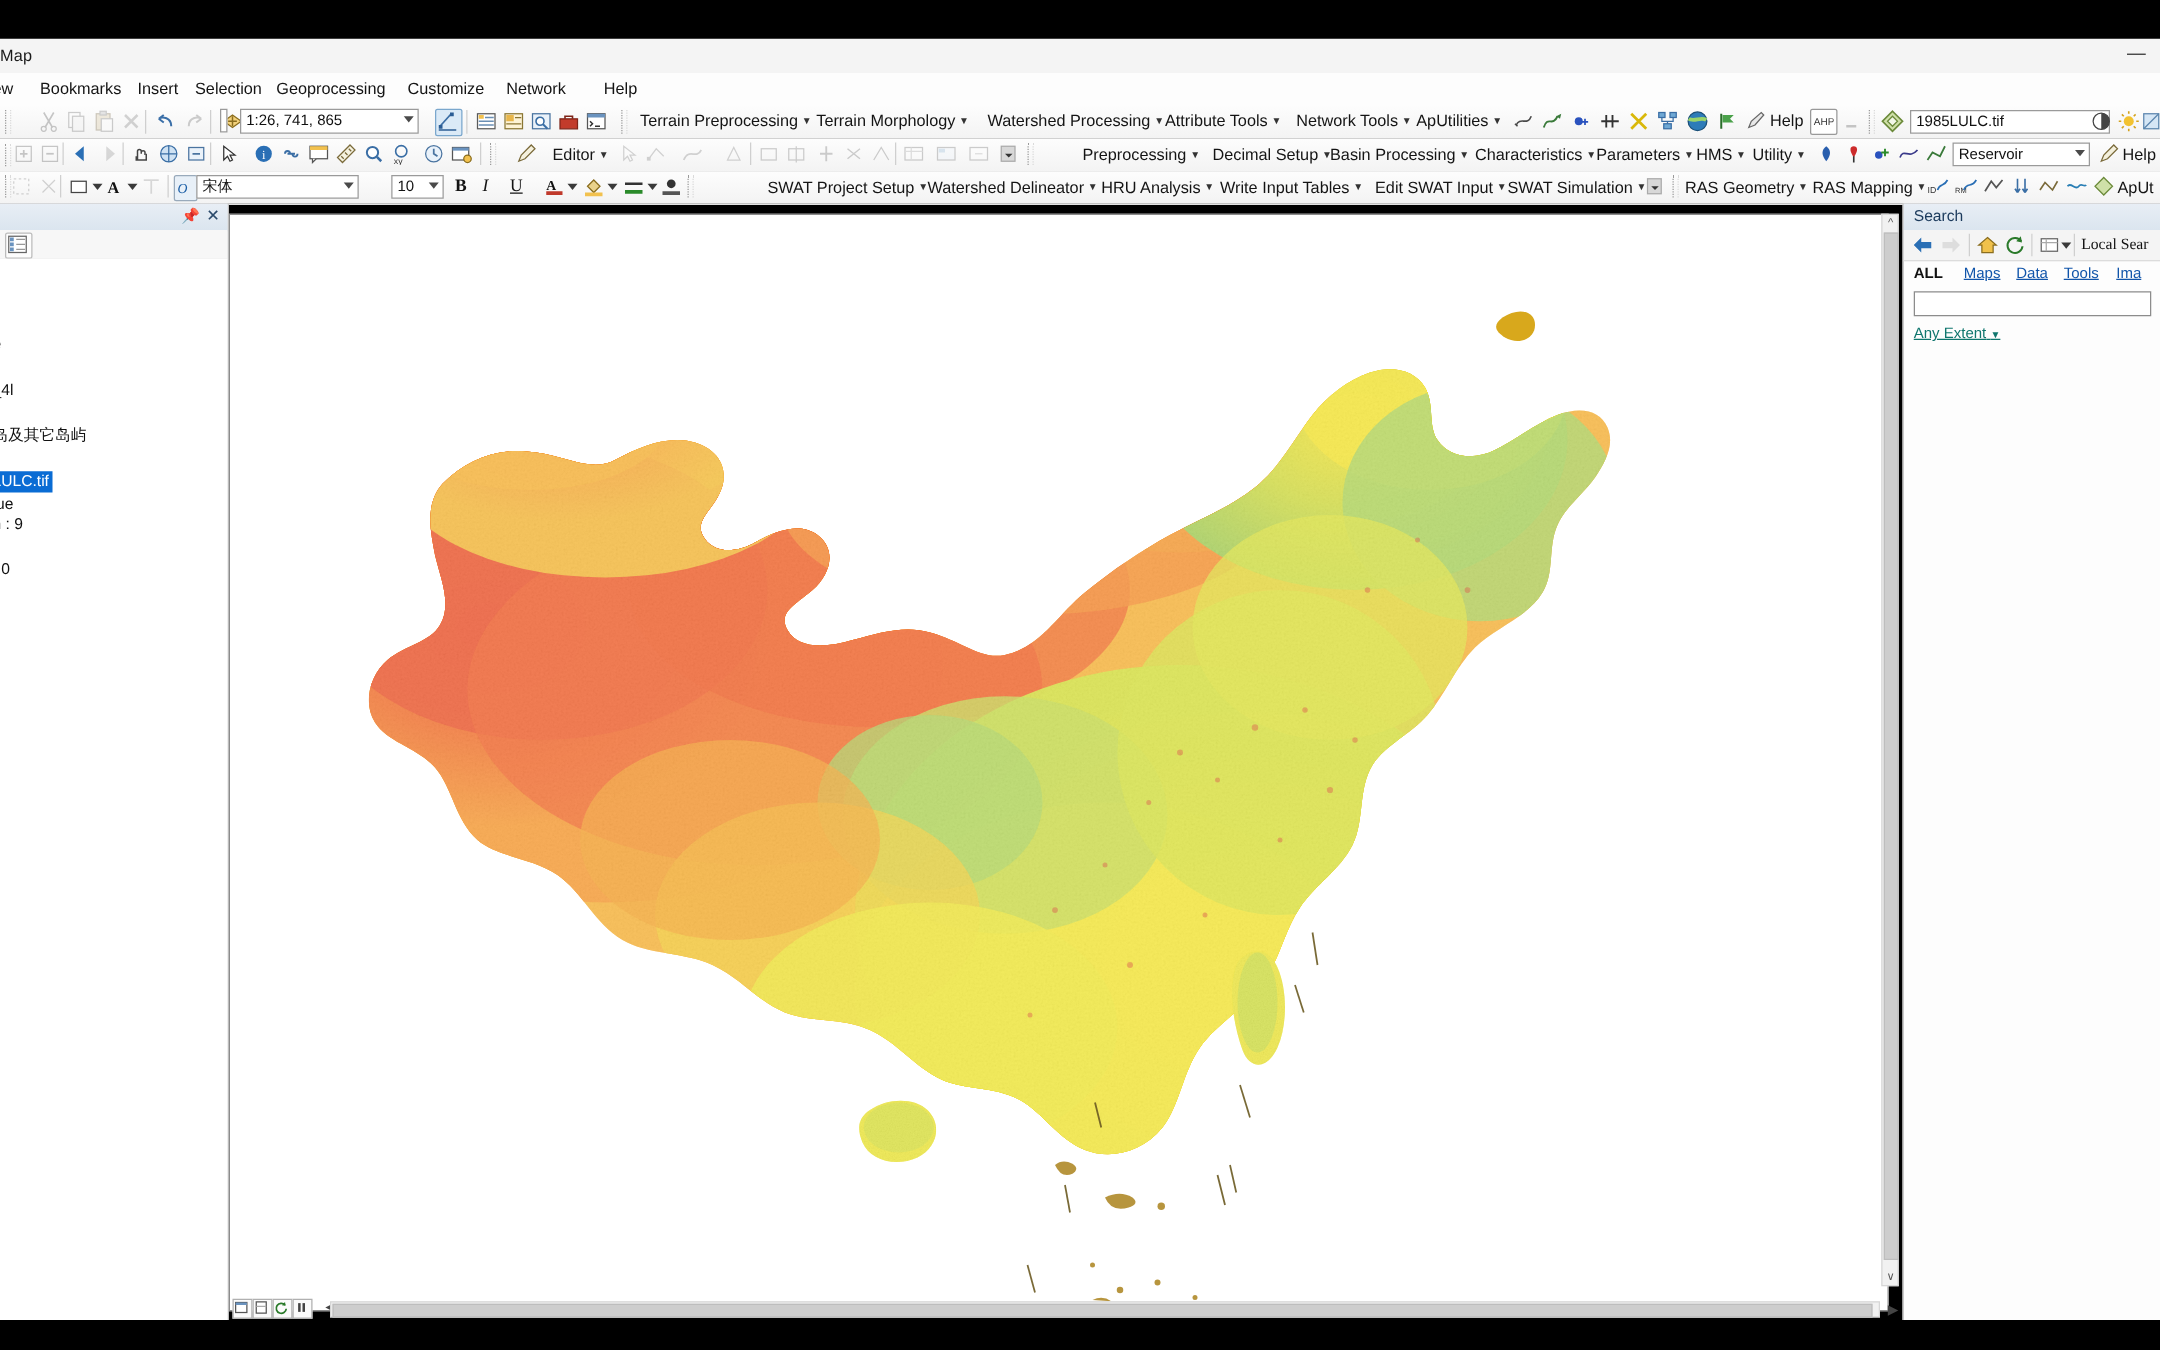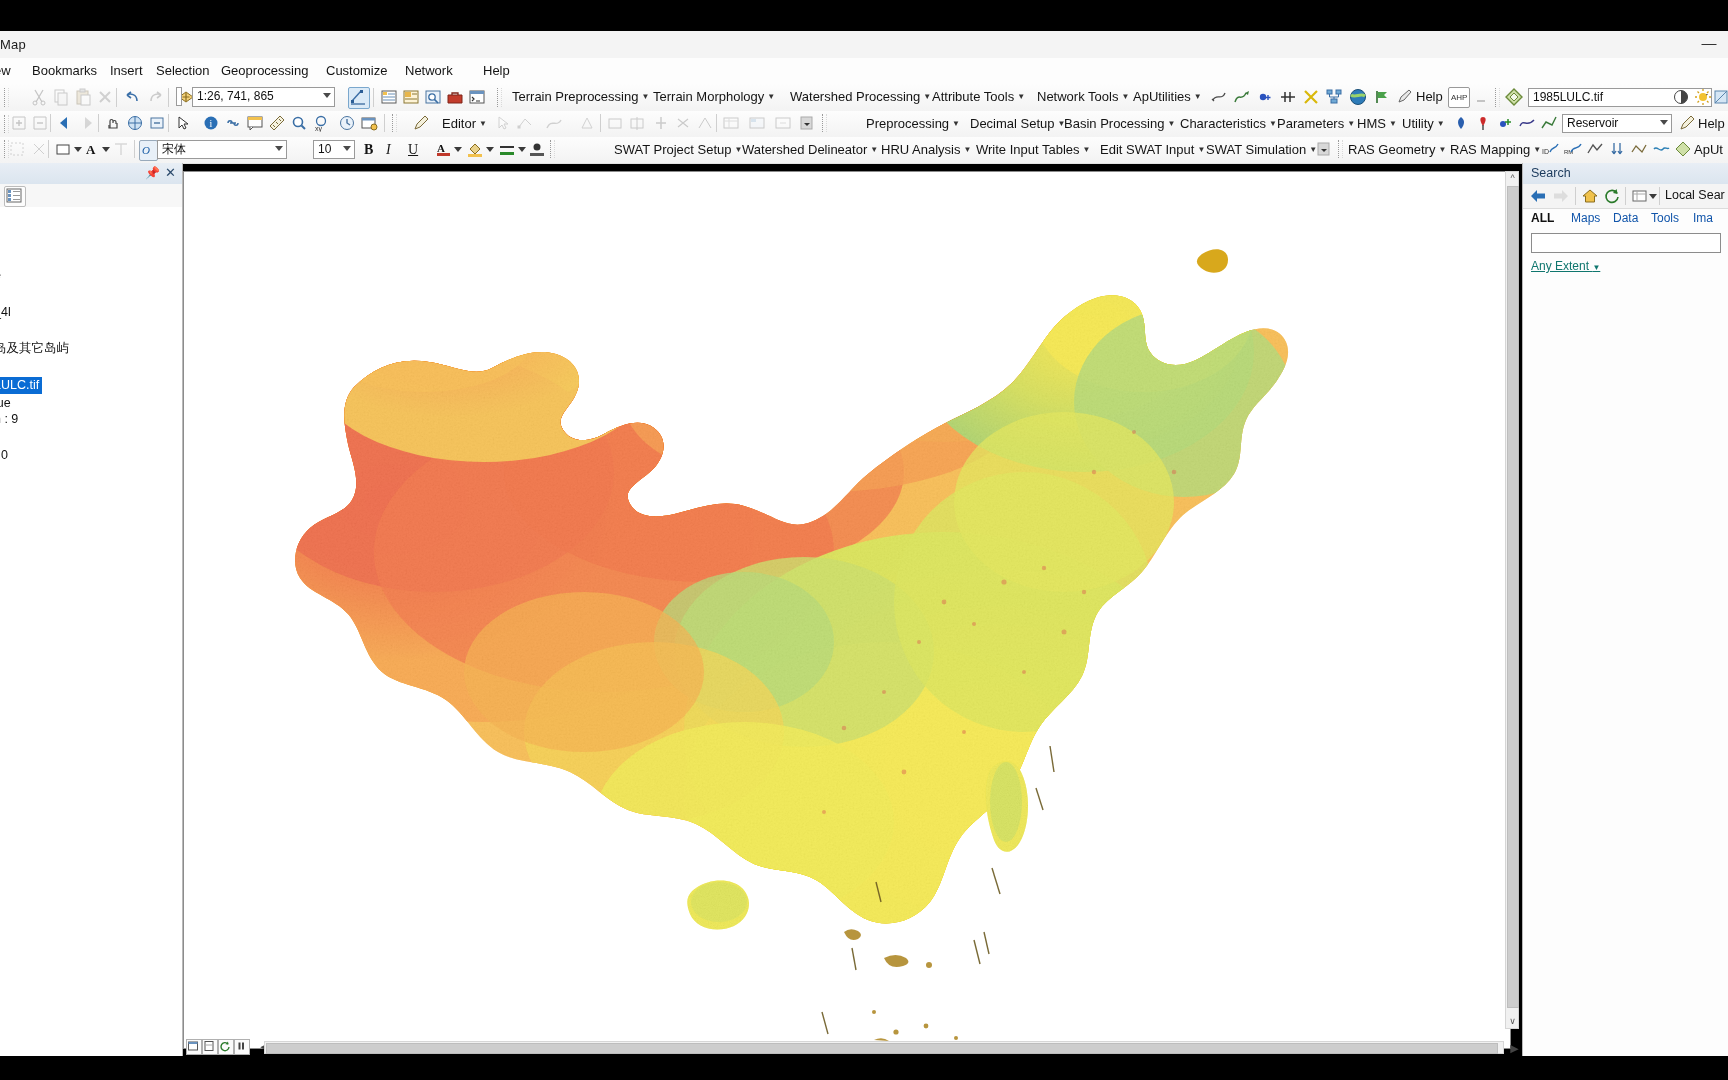--- a/index.html
+++ b/index.html
@@ -177,21 +177,21 @@
     position: absolute; left: 0; top: 21px; width: 206px; height: 24px;
     background: #f4f4f4; border-bottom: 1px solid #dcdcdc;
   }
   .sp-tabs {
     position: absolute; left: 0; top: 45px; width: 206px; height: 22px;
   }
   .sp-tab {
     position: absolute; top: 3px; font-size: 12px; white-space: nowrap;
   }
   .sp-tab.active { font-weight: bold; color: #111; }
-  .sp-tab.link { color: #1155aa; }
+  .sp-tab.link { color: #1155aa; text-decoration: underline; }
   .sp-input {
     position: absolute; left: 8px; top: 70px; width: 190px; height: 20px;
     border: 1px solid #8c8c8c; background: #fff; box-sizing: border-box;
   }
   .sp-extent {
     position: absolute; left: 8px; top: 96px; font-size: 12px;
     color: #0f766e; text-decoration: underline; white-space: nowrap;
   }
   
   .statusbar {
@@ -413,21 +413,21 @@
           <path d="M5 13 H13" stroke="#666" stroke-width="2"></path>
         </svg>
     </div>
     <div class="gripper" style="left:1495px; top:4px; height:19px;"></div>
     <div class="ic" style="left:1504px; top:3px; width:20px; height:20px;">
       <svg width="20" height="20" viewBox="0 0 20 20">
           <path d="M10 2 L18 10 L10 18 L2 10 Z" fill="#cfe0a8" stroke="#6b8a3a" stroke-width="1.4"></path>
           <path d="M10 6 L14 10 L10 14 L6 10 Z" fill="#f2f7e8" stroke="#6b8a3a"></path>
         </svg>
     </div>
-    <div class="combo" style="left:1528px; top:4px; width:184px; height:19px;">
+    <div class="combo" style="left:1528px; top:4px; width:160px; height:19px;">
       <span>1985LULC.tif</span>
       <span class="arrow"></span>
     </div>
     <div class="ic" style="left:1672px; top:4px;">
       <svg width="18" height="18" viewBox="0 0 18 18">
           <circle cx="9" cy="9" r="6.5" fill="#fff" stroke="#444"></circle>
           <path d="M9 2.5 A6.5 6.5 0 0 1 9 15.5 Z" fill="#444"></path>
         </svg>
     </div>
     <div class="ic" style="left:1694px; top:4px;">
@@ -1131,21 +1131,21 @@
       </div>
       <div class="sep" style="left:102px; top:3px; height:18px;"></div>
       <div class="ic" style="left:108px; top:3px;">
         <svg width="18" height="18" viewBox="0 0 18 18">
             <rect x="2" y="4" width="13" height="10" fill="#fff" stroke="#666"></rect>
             <path d="M2 7 H15 M6 4 V14" stroke="#aaa"></path>
           </svg>
       </div>
       <div style="position:absolute; left:126px; top:10px; width:0;height:0;border-left:4px solid transparent;border-right:4px solid transparent;border-top:5px solid #3a3a3a;"></div>
       <div class="sep" style="left:136px; top:3px; height:18px;"></div>
-      <div style="position:absolute; left:142px; top:4px; font-size:12.5px; color:#111; white-space:nowrap;">Local Sear</div>
+      <div style="position:absolute; left:142px; top:4px; font-size:12.5px; color:#111; white-space:nowrap;font-family:Liberation Serif, serif;">Local Sear</div>
     </div>
     <div class="sp-tabs">
       <div class="sp-tab active" style="left:8px;">ALL</div>
       <div class="sp-tab link" style="left:48px;">Maps</div>
       <div class="sp-tab link" style="left:90px;">Data</div>
       <div class="sp-tab link" style="left:128px;">Tools</div>
       <div class="sp-tab link" style="left:170px;">Ima</div>
     </div>
     <input class="sp-input" type="text" value="" style="">
     <div class="sp-extent">

